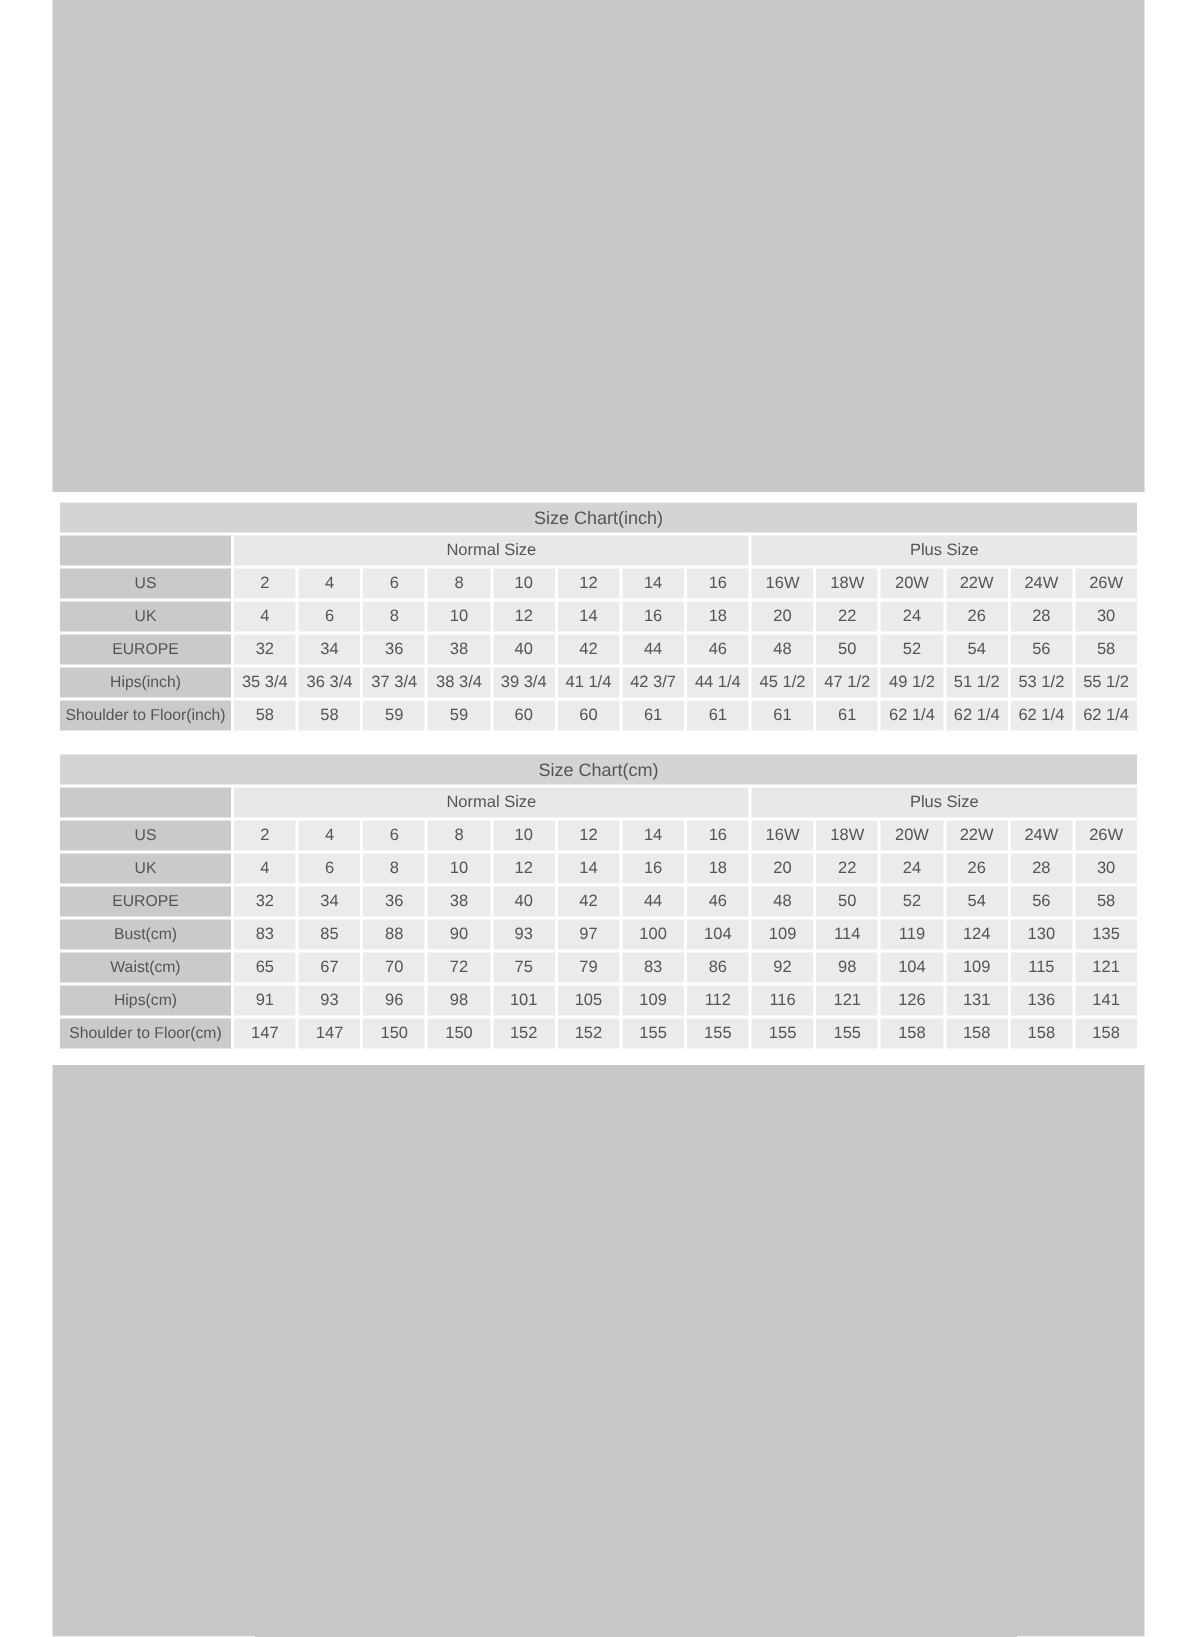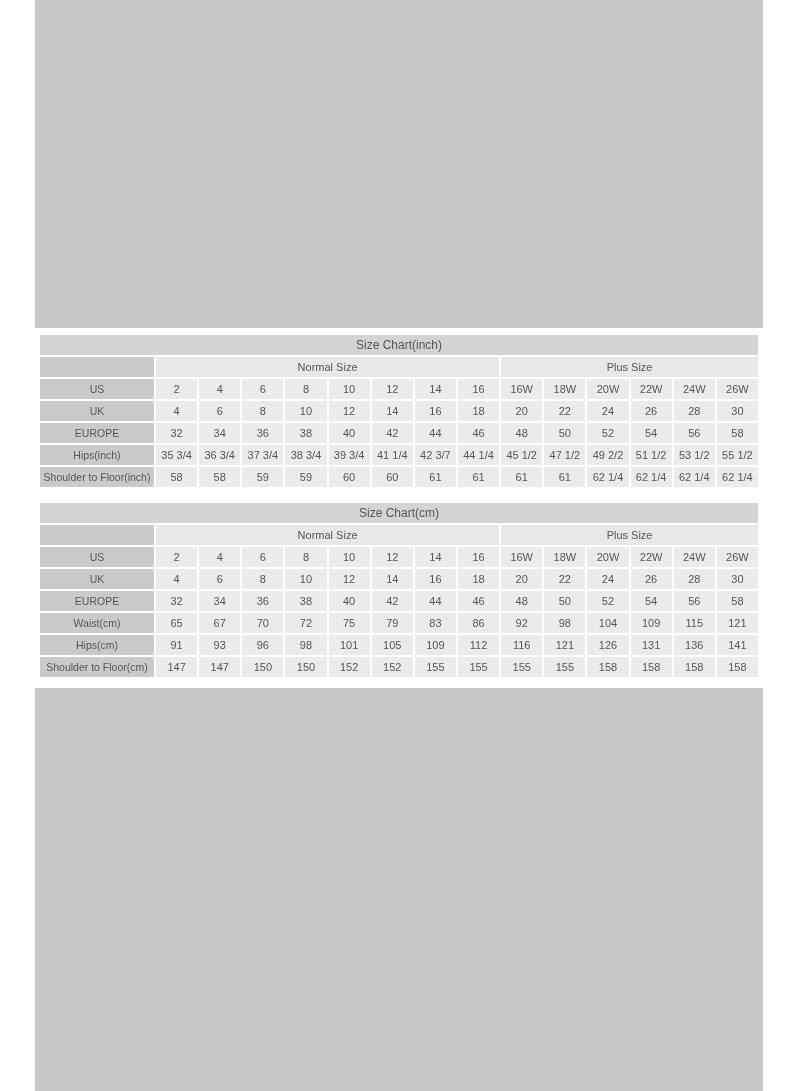--- a/index.html
+++ b/index.html
@@ -141,21 +141,21 @@
             <td class="val">35 3/4</td>
             <td class="val">36 3/4</td>
             <td class="val">37 3/4</td>
             <td class="val">38 3/4</td>
             <td class="val">39 3/4</td>
             <td class="val">41 1/4</td>
             <td class="val">42 3/7</td>
             <td class="val">44 1/4</td>
             <td class="val">45 1/2</td>
             <td class="val">47 1/2</td>
-            <td class="val">49 2/2</td>
+            <td class="val">49 1/2</td>
             <td class="val">51 1/2</td>
             <td class="val">53 1/2</td>
             <td class="val">55 1/2</td>
           </tr>
           <tr>
             <td class="label">Shoulder to Floor(inch)</td>
             <td class="val">58</td>
             <td class="val">58</td>
             <td class="val">59</td>
             <td class="val">59</td>
@@ -244,20 +244,37 @@
             <td class="val">44</td>
             <td class="val">46</td>
             <td class="val">48</td>
             <td class="val">50</td>
             <td class="val">52</td>
             <td class="val">54</td>
             <td class="val">56</td>
             <td class="val">58</td>
           </tr>
           <tr>
+            <td class="label">Bust(cm)</td>
+            <td class="val">83</td>
+            <td class="val">85</td>
+            <td class="val">88</td>
+            <td class="val">90</td>
+            <td class="val">93</td>
+            <td class="val">97</td>
+            <td class="val">100</td>
+            <td class="val">104</td>
+            <td class="val">109</td>
+            <td class="val">114</td>
+            <td class="val">119</td>
+            <td class="val">124</td>
+            <td class="val">130</td>
+            <td class="val">135</td>
+          </tr>
+          <tr>
             <td class="label">Waist(cm)</td>
             <td class="val">65</td>
             <td class="val">67</td>
             <td class="val">70</td>
             <td class="val">72</td>
             <td class="val">75</td>
             <td class="val">79</td>
             <td class="val">83</td>
             <td class="val">86</td>
             <td class="val">92</td>

